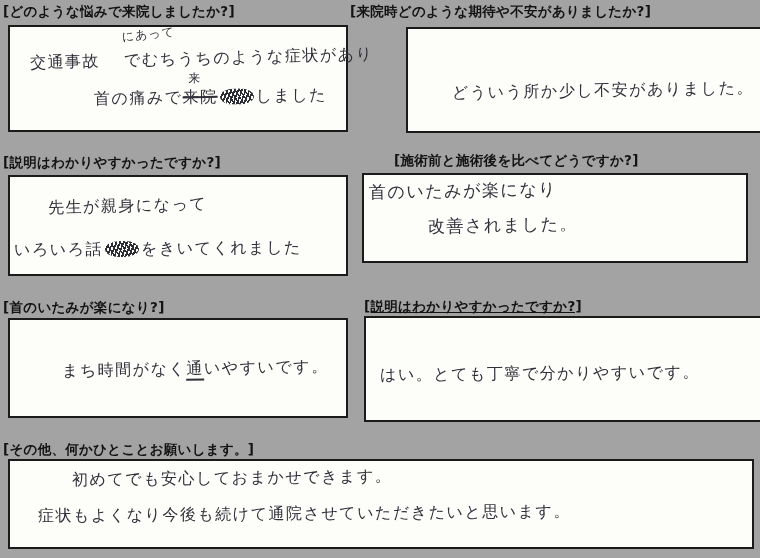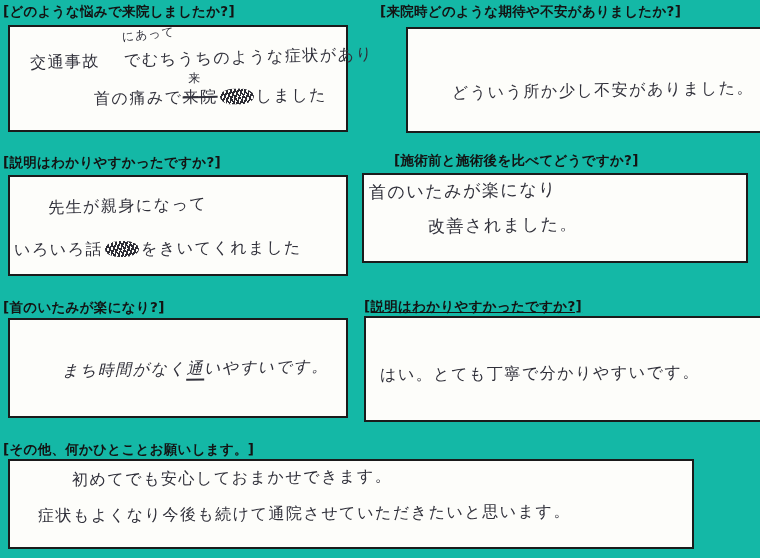--- a/index.html
+++ b/index.html
@@ -5,21 +5,21 @@
   * { margin: 0; padding: 0; box-sizing: border-box; }
   html, body { width: 760px; height: 558px; }
   body {
     font-family: "DejaVu Sans", sans-serif;
     background: #ffffff;
   }
   .sheet {
     position: relative;
     width: 760px;
     height: 558px;
-    background: #14b8a6;
+    background: #a3a3a3;
     overflow: hidden;
   }
   .q-label {
     position: absolute;
     font-weight: bold;
     font-size: 13.5px;
     color: #131313;
     letter-spacing: 0.3px;
     white-space: nowrap;
   }
@@ -68,50 +68,50 @@
   <div class="a-box" style="left:8px; top:25px; width:340px; height:107px;">
     <div class="hw hw-small" style="left:112px; top:4px; transform:rotate(-6deg);">にあって</div>
     <div class="hw" style="left:20px; top:27px; transform:rotate(-1.5deg);">
       <span>交通事故</span><span class="gap-before">でむちうちのような症状があり</span>
     </div>
     <div class="hw" style="left:84px; top:63px; transform:rotate(-1deg);">
       <span>首の痛みで</span><span class="struck" style="position:relative;"><span>来院</span><span class="corr-insert" style="left:6px;">来</span></span><span class="scribble"></span><span>しました</span>
     </div>
   </div>
 
-  <div class="q-label" style="left:380px; top:3px;">[来院時どのような期待や不安がありましたか?]</div>
+  <div class="q-label" style="left:350px; top:3px;">[来院時どのような期待や不安がありましたか?]</div>
   <div class="a-box" style="left:362px; top:27px; width:385px; height:106px;margin-left:44px;">
     <div class="hw" style="left:44px; top:55px; transform:rotate(-1deg);">どういう所か少し不安がありました。</div>
   </div>
 
   <div class="q-label" style="left:3px; top:154px;">[説明はわかりやすかったですか?]</div>
   <div class="a-box" style="left:8px; top:175px; width:340px; height:101px;">
     <div class="hw" style="left:38px; top:22px; transform:rotate(-1.5deg);">先生が親身になって</div>
     <div class="hw" style="left:4px; top:64px; transform:rotate(-0.5deg);">
       <span>いろいろ話</span><span class="scribble"></span><span>をきいてくれました</span>
     </div>
   </div>
 
   <div class="q-label" style="left:363px; top:152px;margin-left:31px;">[施術前と施術後を比べてどうですか?]</div>
   <div class="a-box" style="left:362px; top:173px; width:386px; height:90px;text-align:center;">
     <div class="hw" style="left:5px; top:8px; transform:rotate(-1deg); font-size:17px;">首のいたみが楽になり</div>
     <div class="hw" style="left:64px; top:42px; transform:rotate(-1deg); font-size:17px;">改善されました。</div>
   </div>
 
   <div class="q-label" style="left:3px; top:299px;">[首のいたみが楽になり?]</div>
-  <div class="a-box" style="left:8px; top:318px; width:340px; height:100px;font-style:italic;">
+  <div class="a-box" style="left:8px; top:318px; width:340px; height:100px;">
     <div class="hw" style="left:52px; top:42px; transform:rotate(-1deg);">
       <span>まち時間がなく</span><span class="u-corr">通</span><span>いやすいです。</span>
     </div>
   </div>
 
   <div class="q-label" style="left:364px; top:298px;text-decoration:underline;">[説明はわかりやすかったですか?]</div>
   <div class="a-box" style="left:364px; top:316px; width:444px; height:106px;">
     <div class="hw" style="left:14px; top:48px; transform:rotate(-0.5deg);">はい。とても丁寧で分かりやすいです。</div>
   </div>
 
   <div class="q-label" style="left:3px; top:441px;">[その他、何かひとことお願いします。]</div>
-  <div class="a-box" style="left:8px; top:459px; width:686px; height:90px;">
+  <div class="a-box" style="left:8px; top:459px; width:746px; height:90px;">
     <div class="hw" style="left:62px; top:10px; transform:rotate(-0.7deg);">初めてでも安心しておまかせできます。</div>
     <div class="hw" style="left:28px; top:46px; transform:rotate(-0.5deg);">症状もよくなり今後も続けて通院させていただきたいと思います。</div>
   </div>
 
 </div>
 
 </body></html>

